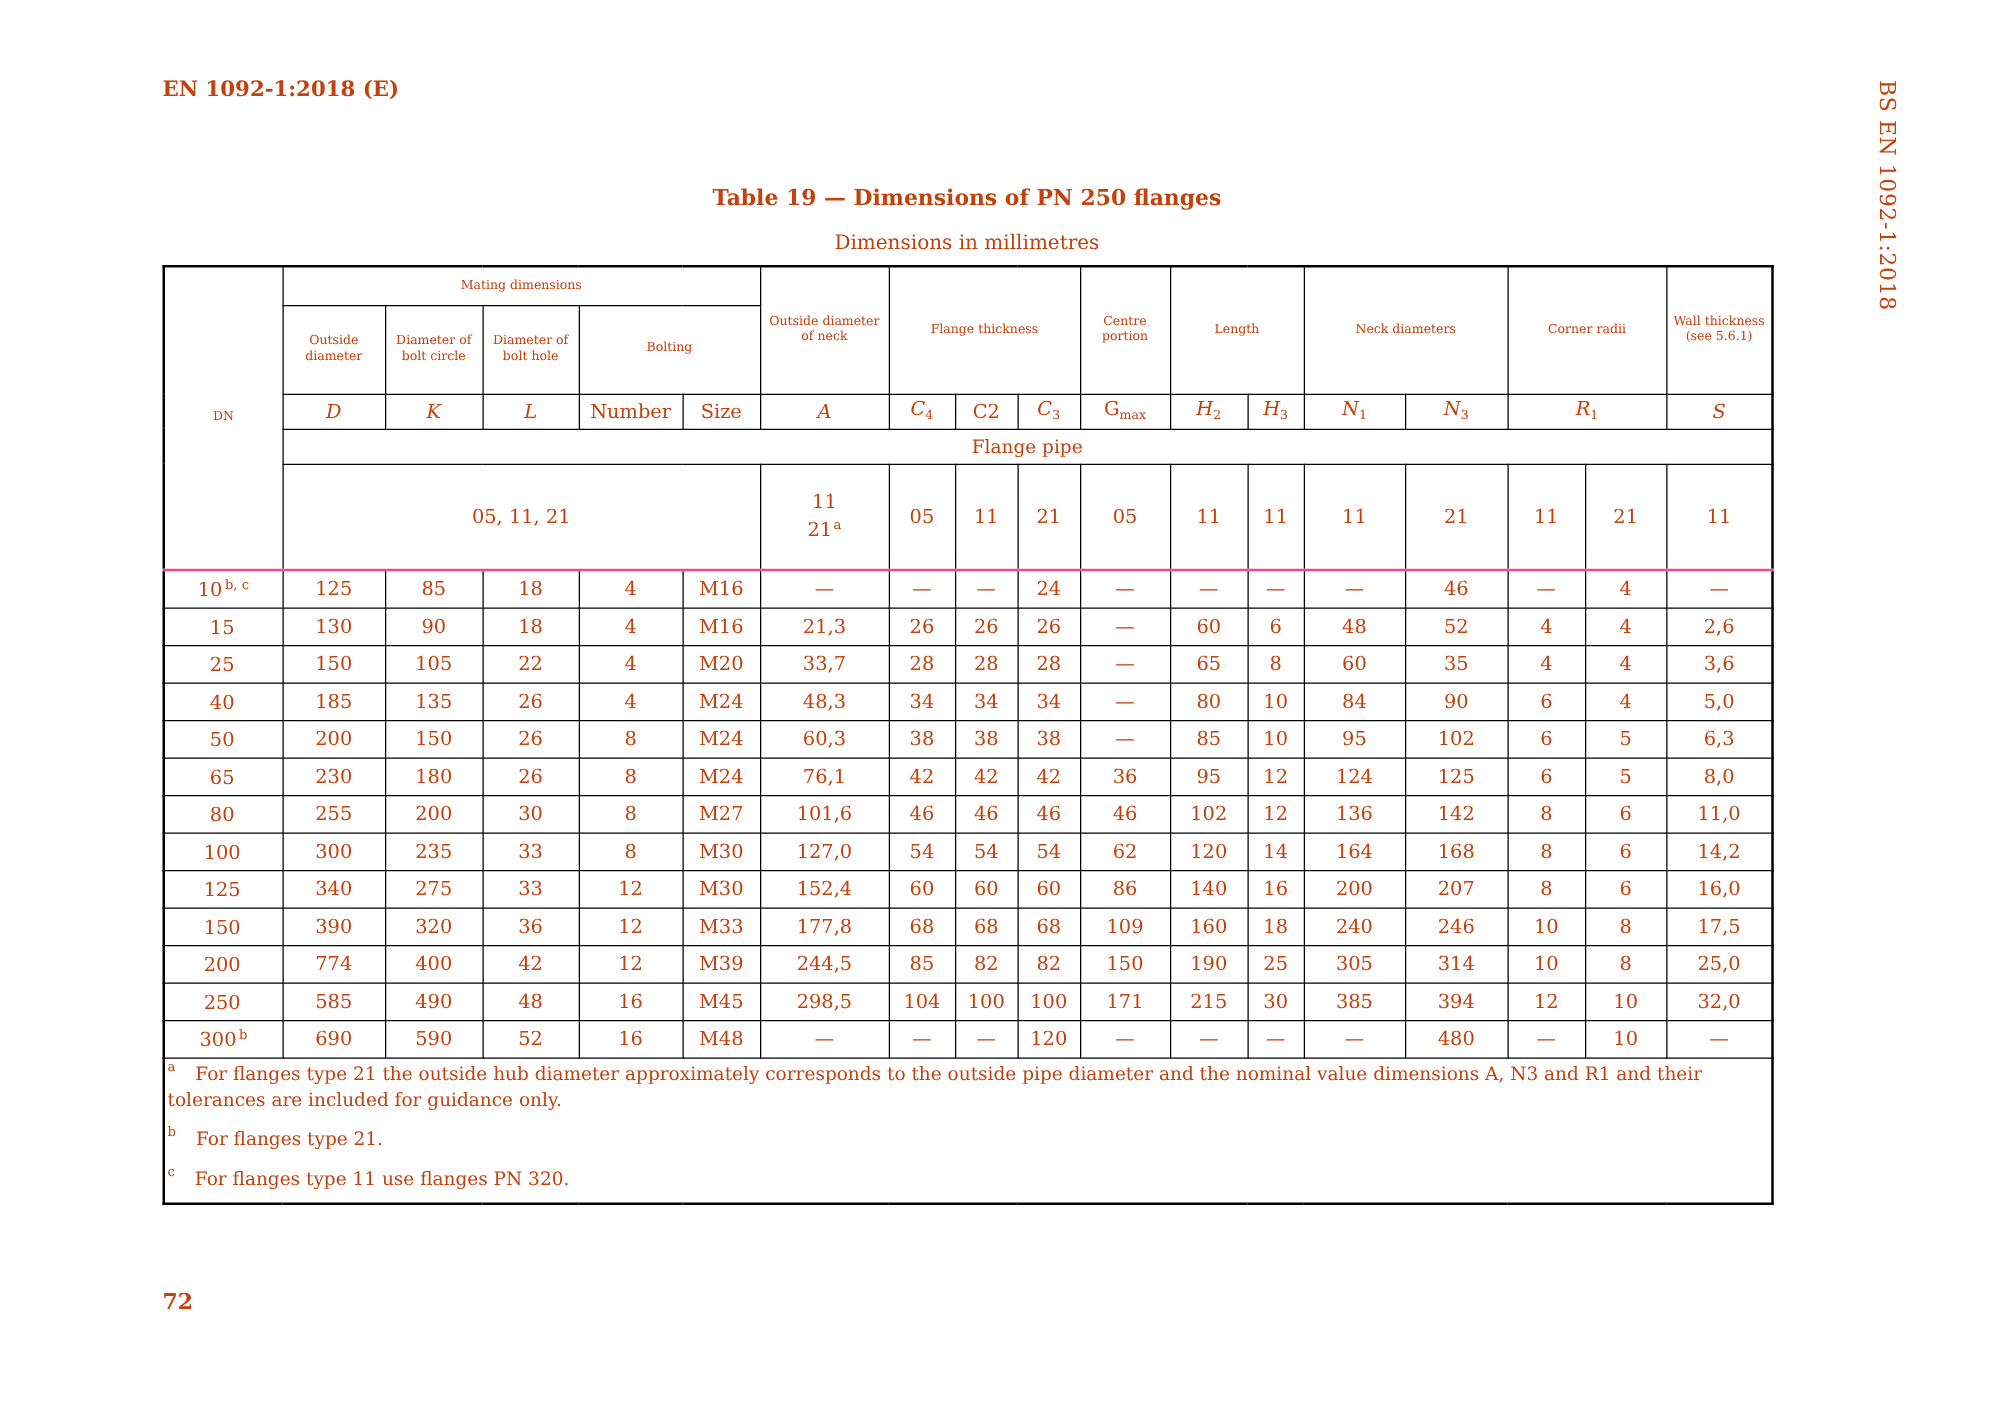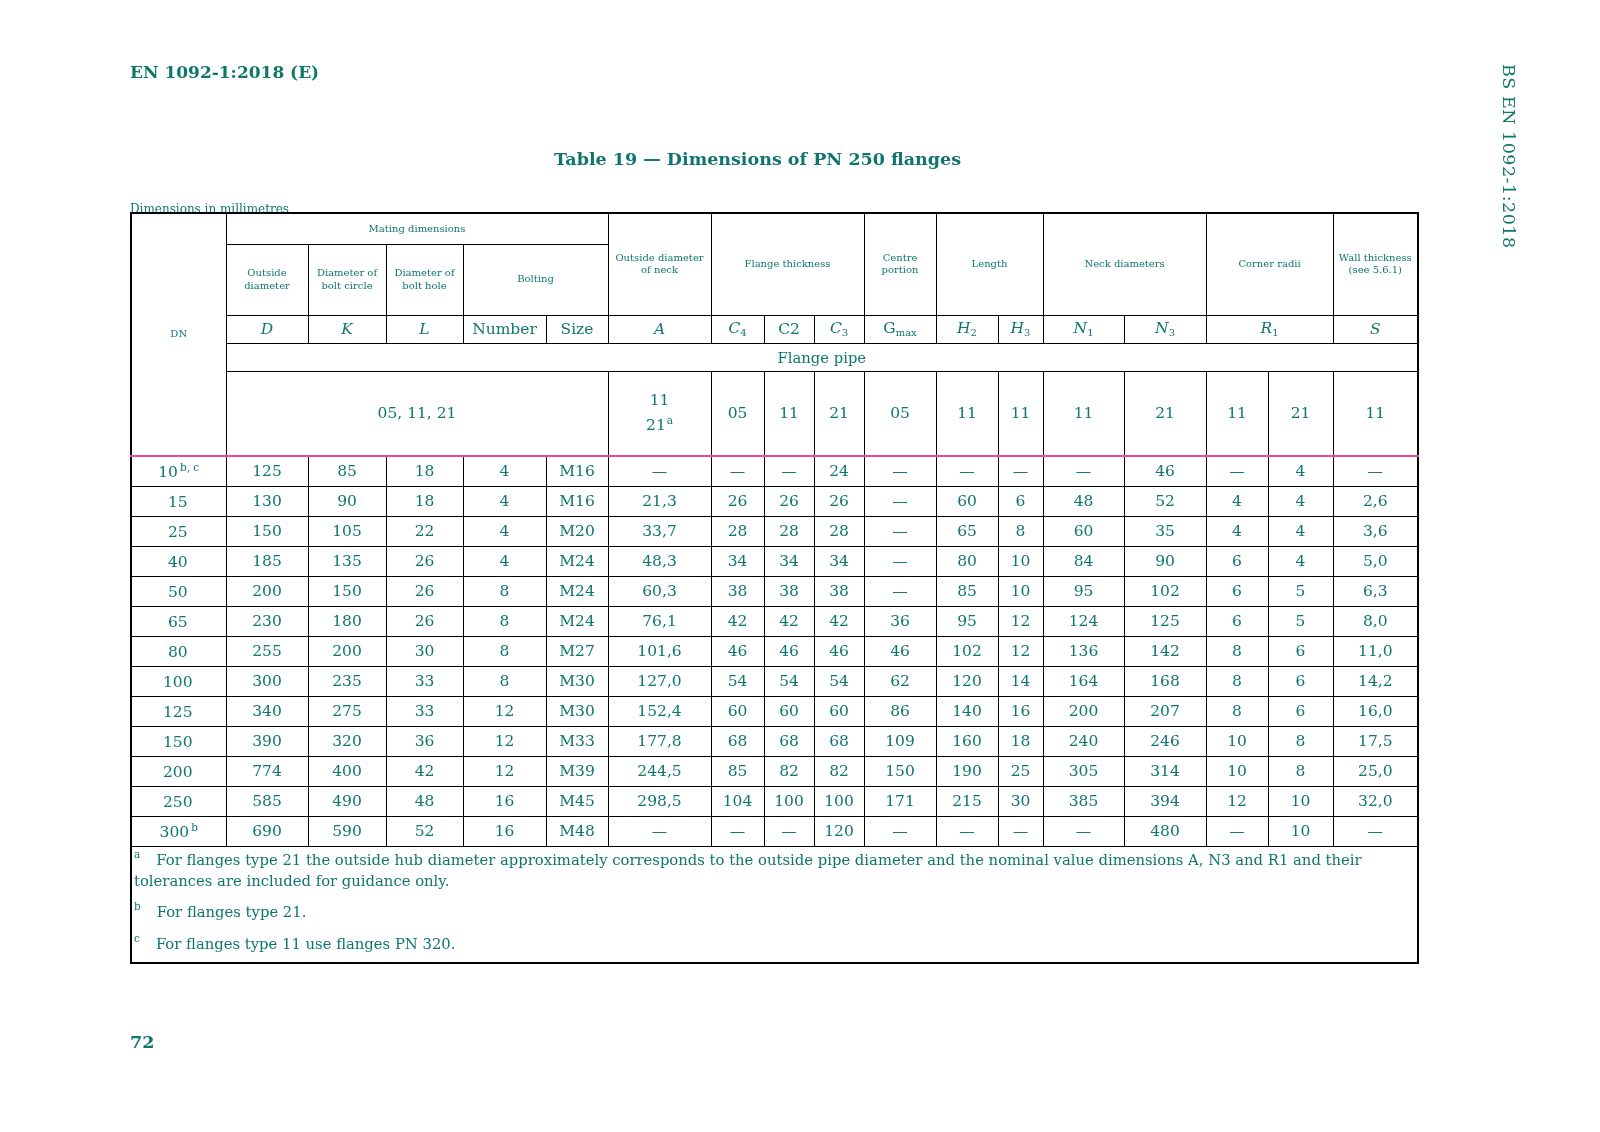--- a/index.html
+++ b/index.html
@@ -1,23 +1,23 @@
 <!DOCTYPE html>
 <html><head>
 <meta charset="utf-8">
 <style>
   html,body{margin:0;padding:0;background:#ffffff;}
   .page{position:relative;width:1600px;height:1132px;background:#ffffff;
-        font-family:"DejaVu Serif", serif;color:#0f766e;}
+        font-family:"DejaVu Serif", serif;color:#c2410c;}
   .doc-number{position:absolute;left:130px;top:62px;font-size:17px;font-weight:bold;}
   .side-label{position:absolute;left:1499px;top:64px;writing-mode:vertical-rl;
               font-size:17.5px;letter-spacing:.5px;}
-  .tbl-title{position:absolute;left:114px;top:149px;width:1287px;text-align:center;
+  .tbl-title{position:absolute;left:130px;top:149px;width:1287px;text-align:center;
              font-size:17.5px;font-weight:bold;}
-  .units-note{position:absolute;left:130px;top:202px;width:1287px;text-align:left;font-size:12px;}
+  .units-note{position:absolute;left:130px;top:184px;width:1287px;text-align:center;font-size:16px;}
   table.dims{position:absolute;left:130px;top:212px;width:1287px;table-layout:fixed;
              border-collapse:collapse;border:2.5px solid #000;}
   table.dims th, table.dims td{border:1.5px solid #000;text-align:center;vertical-align:middle;
              font-weight:normal;padding:0 2px;overflow:hidden;}
   thead th{font-size:10px;line-height:1.22;}
   .r1{height:31px;}
   .r2 th{height:70px;}
   .r3 th{height:27px;font-size:15.5px;}
   .r4 td{height:27px;font-size:14.8px;}
   .r5 td{height:83px;font-size:15.5px;}

